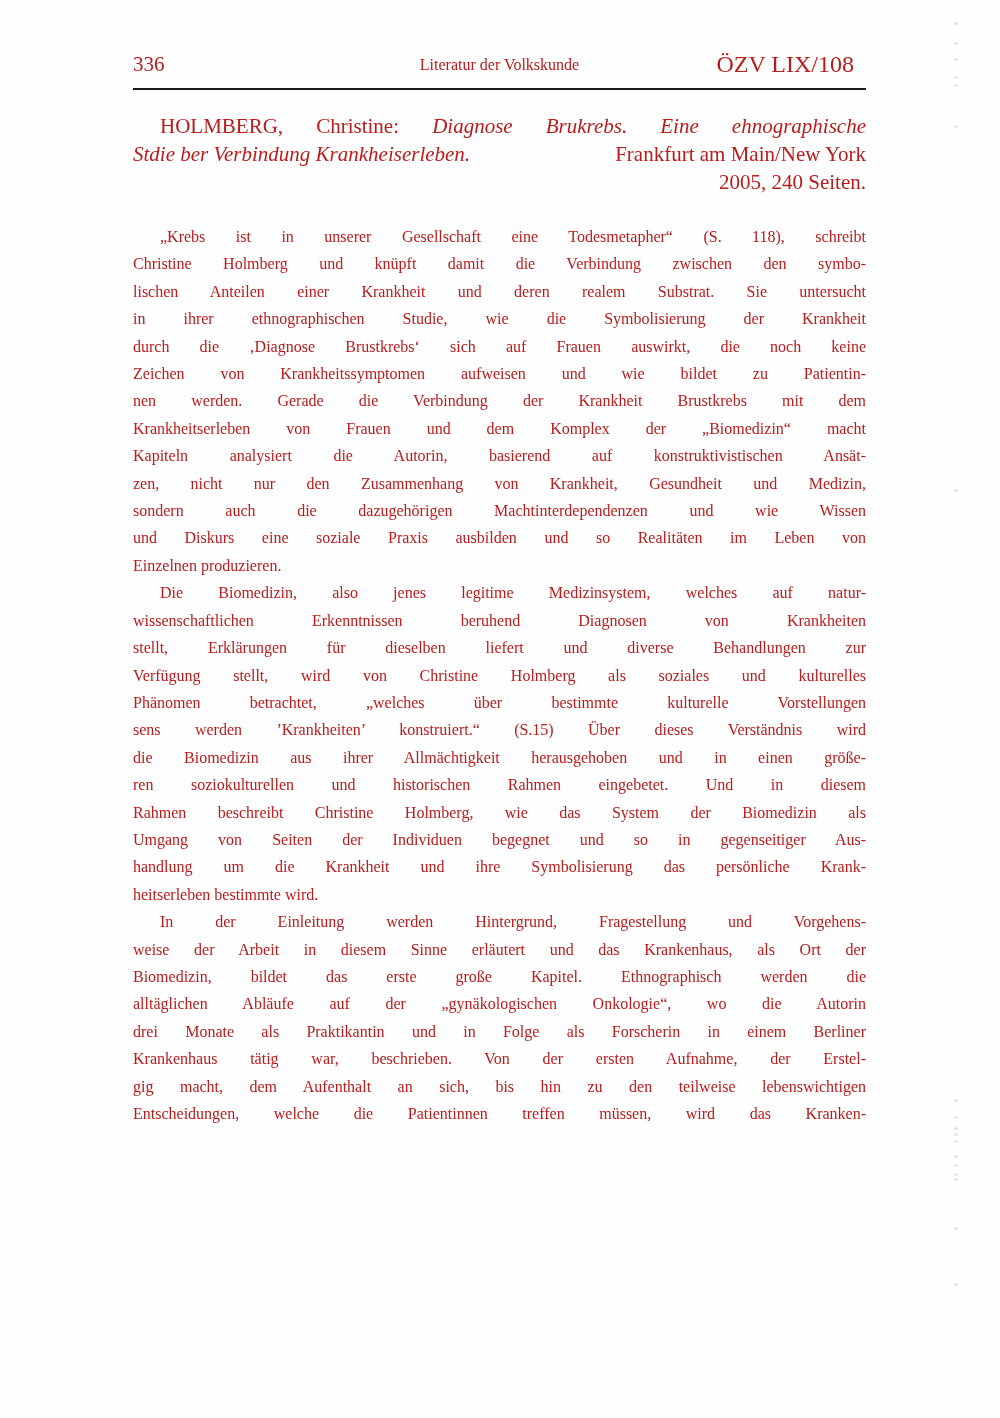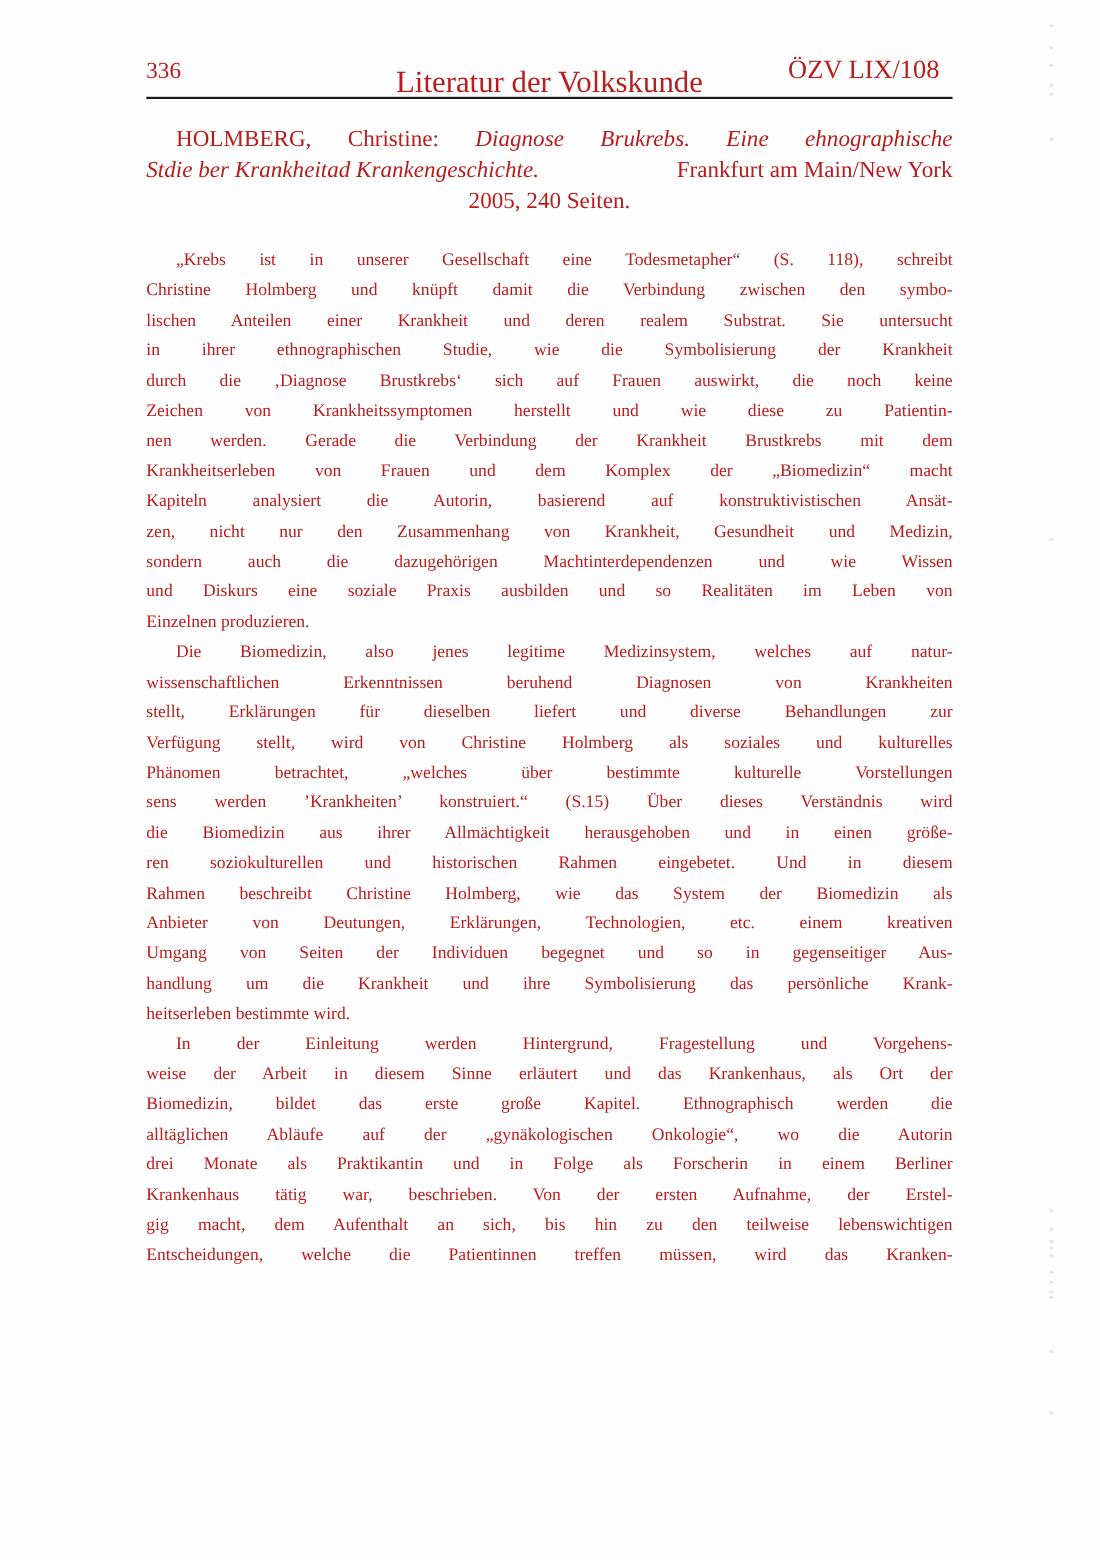--- a/index.html
+++ b/index.html
@@ -27,23 +27,23 @@
     line-height: 28px;
   }
   .running-head .rh-left {
     position: absolute;
     left: 0;
     top: 0;
   }
   .running-head .rh-center {
     position: absolute;
     left: 50%;
-    top: 12px;
+    top: 1px;
     transform: translateX(-50%);
-    font-size: 28px;
+    font-size: 16px;
   }
   .running-head .rh-right {
     position: absolute;
     right: 12px;
     top: 0;
     font-size: 24px;
   }
   .head-rule {
     position: absolute;
     left: 133px;
@@ -64,21 +64,21 @@
   .cit-line1 {
     text-align: justify;
     text-align-last: justify;
     text-indent: 27px;
   }
   .cit-line2 {
     display: flex;
     justify-content: space-between;
   }
   .cit-line3 {
-    text-align: center;
+    text-align: right;
   }
   .it { font-style: italic; }
   
   .review-body {
     position: absolute;
     left: 133px;
     top: 223px;
     width: 733px;
     font-size: 16px;
     line-height: 27.4px;
@@ -112,52 +112,51 @@
     <span class="rh-left">336</span>
     <span class="rh-center">Literatur der Volkskunde</span>
     <span class="rh-right">ÖZV LIX/108</span>
   </header>
 
   <div class="head-rule"></div>
 
   <section class="citation">
     <div class="cit-line1"><span>HOLMBERG, Christine:</span> <span class="it">Diagnose Brukrebs. Eine ehnographische</span></div>
     <div class="cit-line2">
-      <span class="it">Stdie ber Krankheitad Krankengeschichte.</span>
+      <span class="it">Stdie ber Verbindung Krankheiserleben.</span>
       <span>Frankfurt am Main/New York</span>
     </div>
     <div class="cit-line3">
       <span>2005, 240 Seiten.</span>
     </div>
   </section>
 
   <section class="review-body">
       <div class="line first">„Krebs ist in unserer Gesellschaft eine Todesmetapher“ (S. 118), schreibt</div>
       <div class="line">Christine Holmberg und knüpft damit die Verbindung zwischen den symbo-</div>
       <div class="line">lischen Anteilen einer Krankheit und deren realem Substrat. Sie untersucht</div>
       <div class="line">in ihrer ethnographischen Studie, wie die Symbolisierung der Krankheit</div>
       <div class="line">durch die ‚Diagnose Brustkrebs‘ sich auf Frauen auswirkt, die noch keine</div>
-      <div class="line">Zeichen von Krankheitssymptomen herstellt und wie diese zu Patientin-</div>
+      <div class="line">Zeichen von Krankheitssymptomen aufweisen und wie bildet zu Patientin-</div>
       <div class="line">nen werden. Gerade die Verbindung der Krankheit Brustkrebs mit dem</div>
       <div class="line">Krankheitserleben von Frauen und dem Komplex der „Biomedizin“ macht</div>
       <div class="line">Kapiteln analysiert die Autorin, basierend auf konstruktivistischen Ansät-</div>
       <div class="line">zen, nicht nur den Zusammenhang von Krankheit, Gesundheit und Medizin,</div>
       <div class="line">sondern auch die dazugehörigen Machtinterdependenzen und wie Wissen</div>
       <div class="line">und Diskurs eine soziale Praxis ausbilden und so Realitäten im Leben von</div>
       <div class="line endp">Einzelnen produzieren.</div>
       <div class="line first">Die Biomedizin, also jenes legitime Medizinsystem, welches auf natur-</div>
       <div class="line">wissenschaftlichen Erkenntnissen beruhend Diagnosen von Krankheiten</div>
       <div class="line">stellt, Erklärungen für dieselben liefert und diverse Behandlungen zur</div>
       <div class="line">Verfügung stellt, wird von Christine Holmberg als soziales und kulturelles</div>
       <div class="line">Phänomen betrachtet, „welches über bestimmte kulturelle Vorstellungen</div>
       <div class="line">sens werden ’Krankheiten’ konstruiert.“ (S.15) Über dieses Verständnis wird</div>
       <div class="line">die Biomedizin aus ihrer Allmächtigkeit herausgehoben und in einen größe-</div>
       <div class="line">ren soziokulturellen und historischen Rahmen eingebetet. Und in diesem</div>
       <div class="line">Rahmen beschreibt Christine Holmberg, wie das System der Biomedizin als</div>
-      <div class="line">Anbieter von Deutungen, Erklärungen, Technologien, etc. einem kreativen</div>
       <div class="line">Umgang von Seiten der Individuen begegnet und so in gegenseitiger Aus-</div>
       <div class="line">handlung um die Krankheit und ihre Symbolisierung das persönliche Krank-</div>
       <div class="line endp">heitserleben bestimmte wird.</div>
       <div class="line first">In der Einleitung werden Hintergrund, Fragestellung und Vorgehens-</div>
       <div class="line">weise der Arbeit in diesem Sinne erläutert und das Krankenhaus, als Ort der</div>
       <div class="line">Biomedizin, bildet das erste große Kapitel. Ethnographisch werden die</div>
       <div class="line">alltäglichen Abläufe auf der „gynäkologischen Onkologie“, wo die Autorin</div>
       <div class="line">drei Monate als Praktikantin und in Folge als Forscherin in einem Berliner</div>
       <div class="line">Krankenhaus tätig war, beschrieben. Von der ersten Aufnahme, der Erstel-</div>
       <div class="line">gig macht, dem Aufenthalt an sich, bis hin zu den teilweise lebenswichtigen</div>

